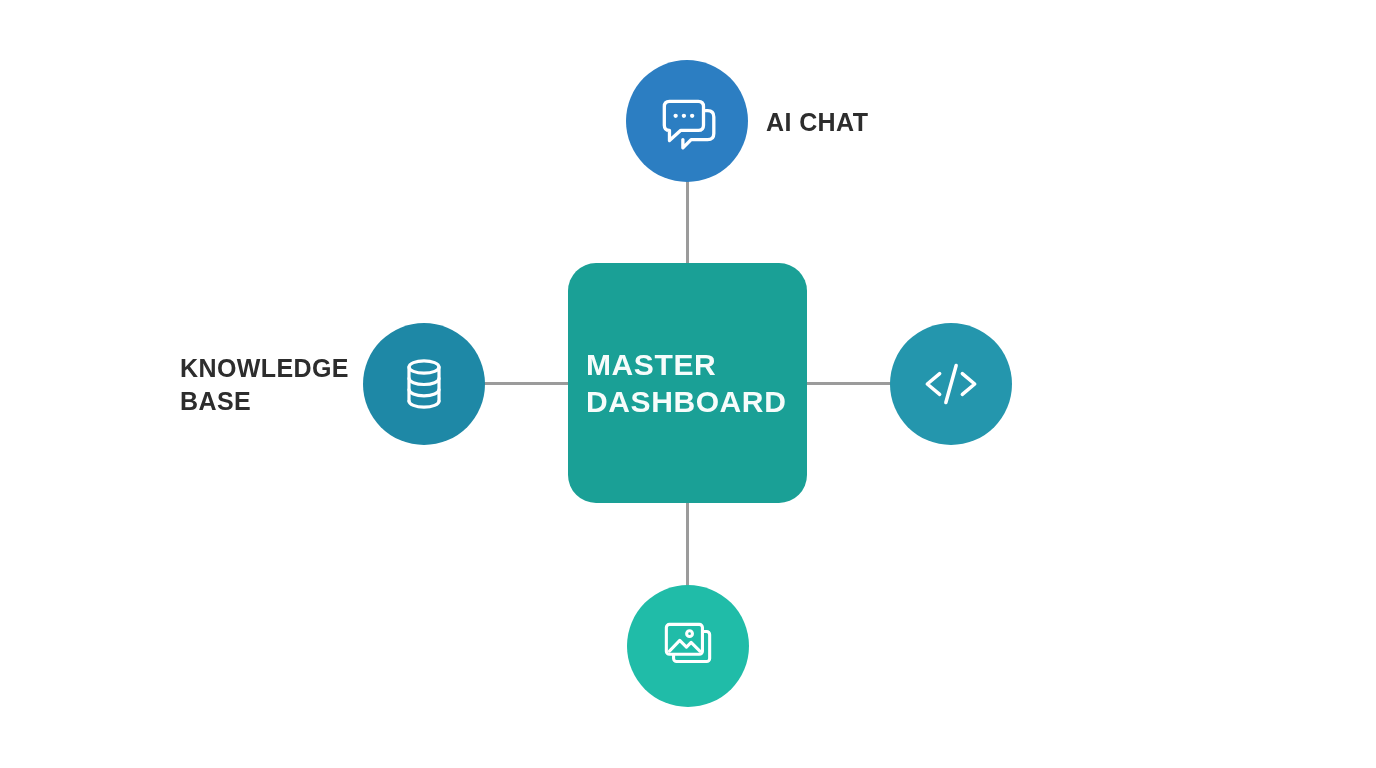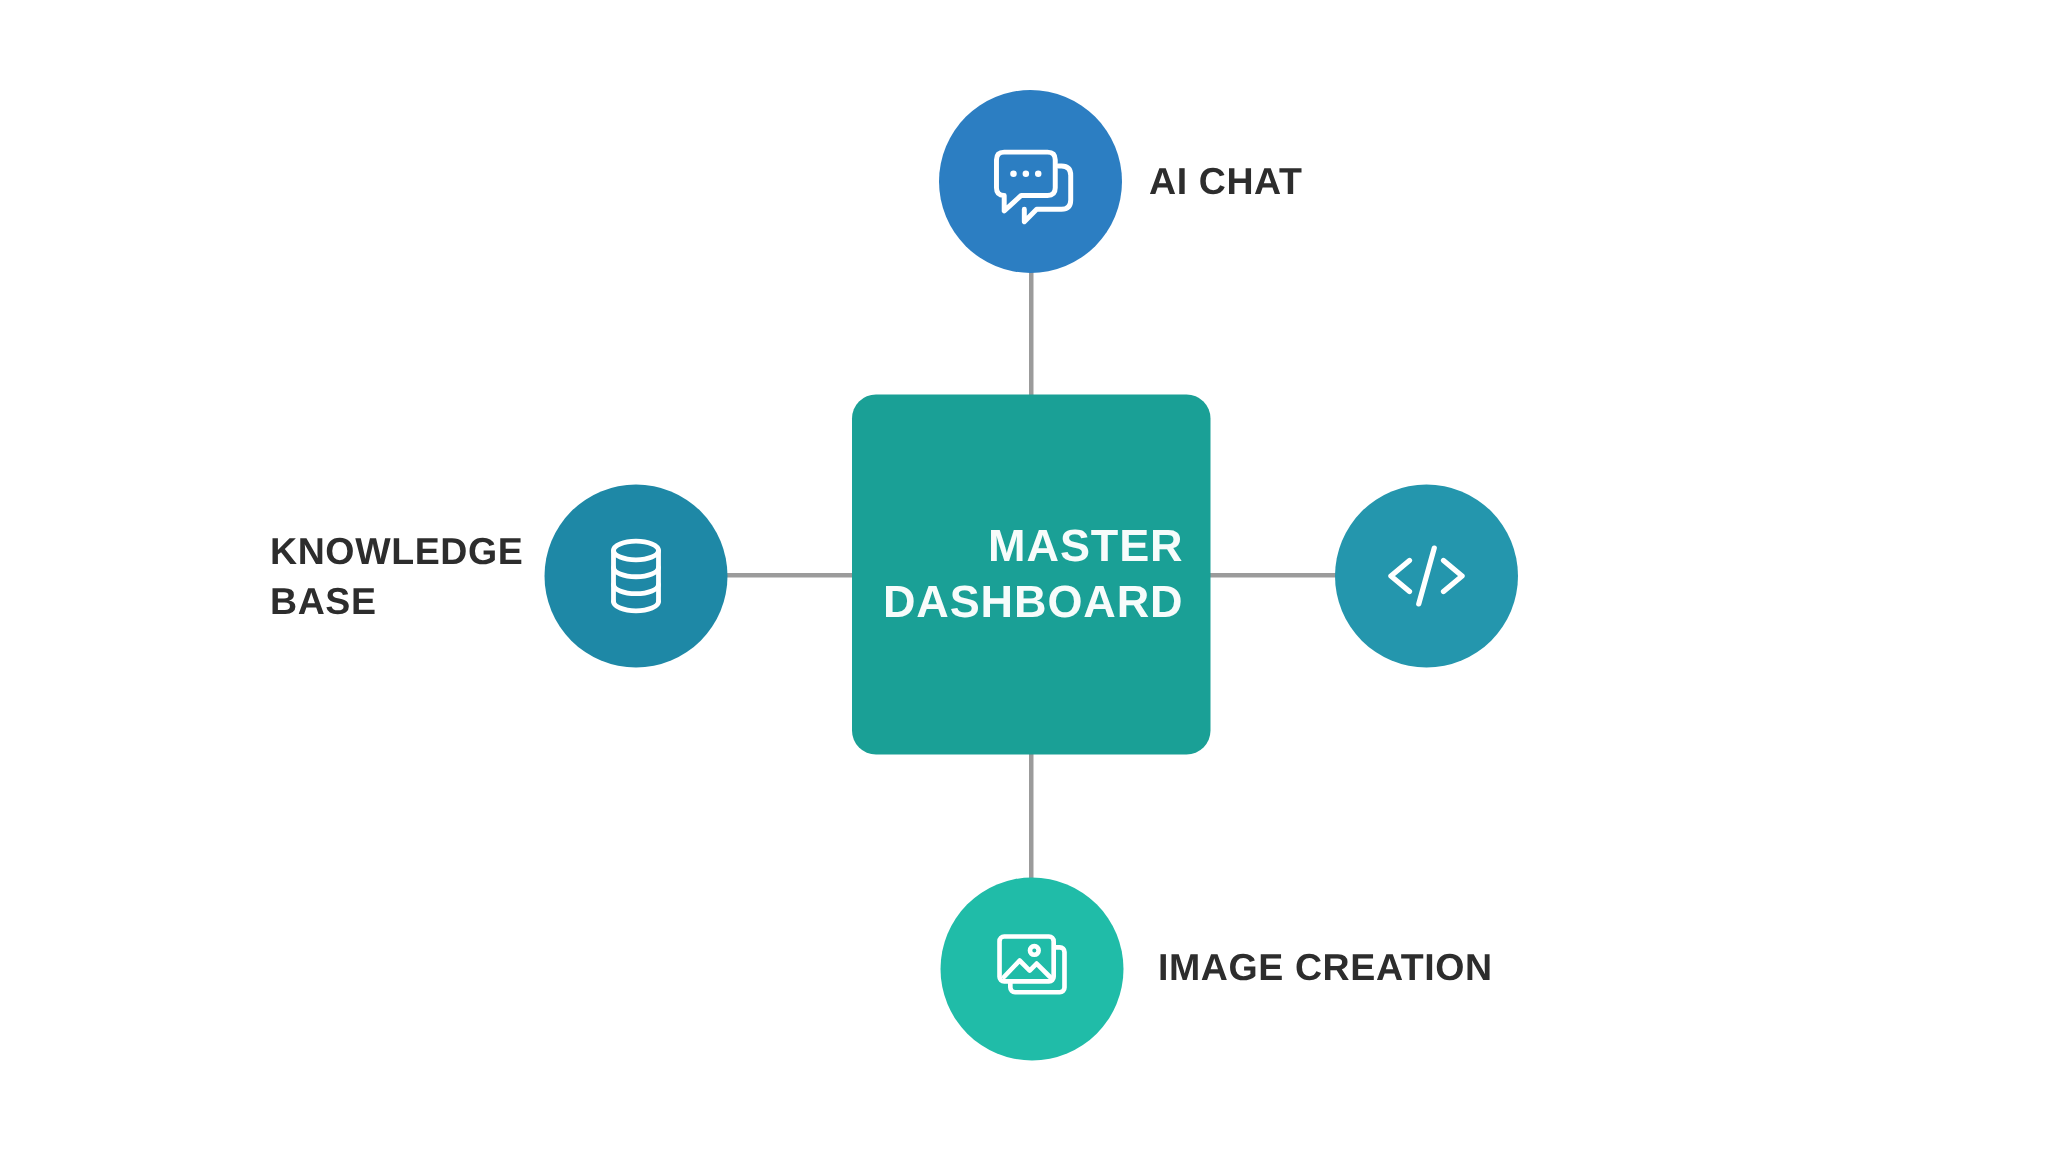--- a/index.html
+++ b/index.html
@@ -12,23 +12,23 @@
     font-family: "Liberation Sans", "DejaVu Sans", sans-serif;
   }
   .connector { position: absolute; background: #9b9b9b; }
   .connector.v { width: 3px; }
   .connector.h { height: 3px; }
 
   .center-square {
     position: absolute;
     left: 568px; top: 263px;
     width: 239px; height: 240px;
-    border-radius: 16px;
+    border-radius: 28px;
     display: flex; align-items: center; justify-content: center;
-    text-align: right;
+    text-align: left;
   }
   .center-square .title {
     color: #f7fcfb;
     font-size: 30px;
     font-weight: 700;
     letter-spacing: 0.6px;
     line-height: 37px;
     padding: 0 18px;
   }
 
@@ -93,21 +93,20 @@
   </div>
 
   <div class="node node-bottom" style="background-color: rgb(32, 188, 168); color: rgb(32, 188, 168);">
     <svg width="66" height="66" viewBox="0 0 64 64" fill="none" stroke="#ffffff" stroke-width="3" stroke-linejoin="round" stroke-linecap="round">
       <rect x="18" y="18" width="35" height="29" rx="3"></rect>
       <rect x="11" y="11" width="35" height="29" rx="3" fill="currentColor"></rect>
       <circle cx="33.5" cy="20" r="2.8"></circle>
       <path d="M14 37 L24 26.5 L30.5 33 L35 28.5 L43.5 37"></path>
     </svg>
   </div>
-  <div class="node-label label-bottom">IMAGE CREATION</div>
 
   <div class="node node-left" style="background-color: rgb(30, 136, 166); color: rgb(30, 136, 166);">
     <svg width="64" height="64" viewBox="0 0 64 64" fill="none" stroke="#ffffff" stroke-width="3.2" stroke-linejoin="round" stroke-linecap="round">
       <ellipse cx="32" cy="15" rx="15" ry="6.2"></ellipse>
       <path d="M17 15 V49"></path>
       <path d="M47 15 V49"></path>
       <path d="M17 26.3 A15 6.2 0 0 0 47 26.3"></path>
       <path d="M17 37.6 A15 6.2 0 0 0 47 37.6"></path>
       <path d="M17 49 A15 6.2 0 0 0 47 49"></path>
     </svg>

